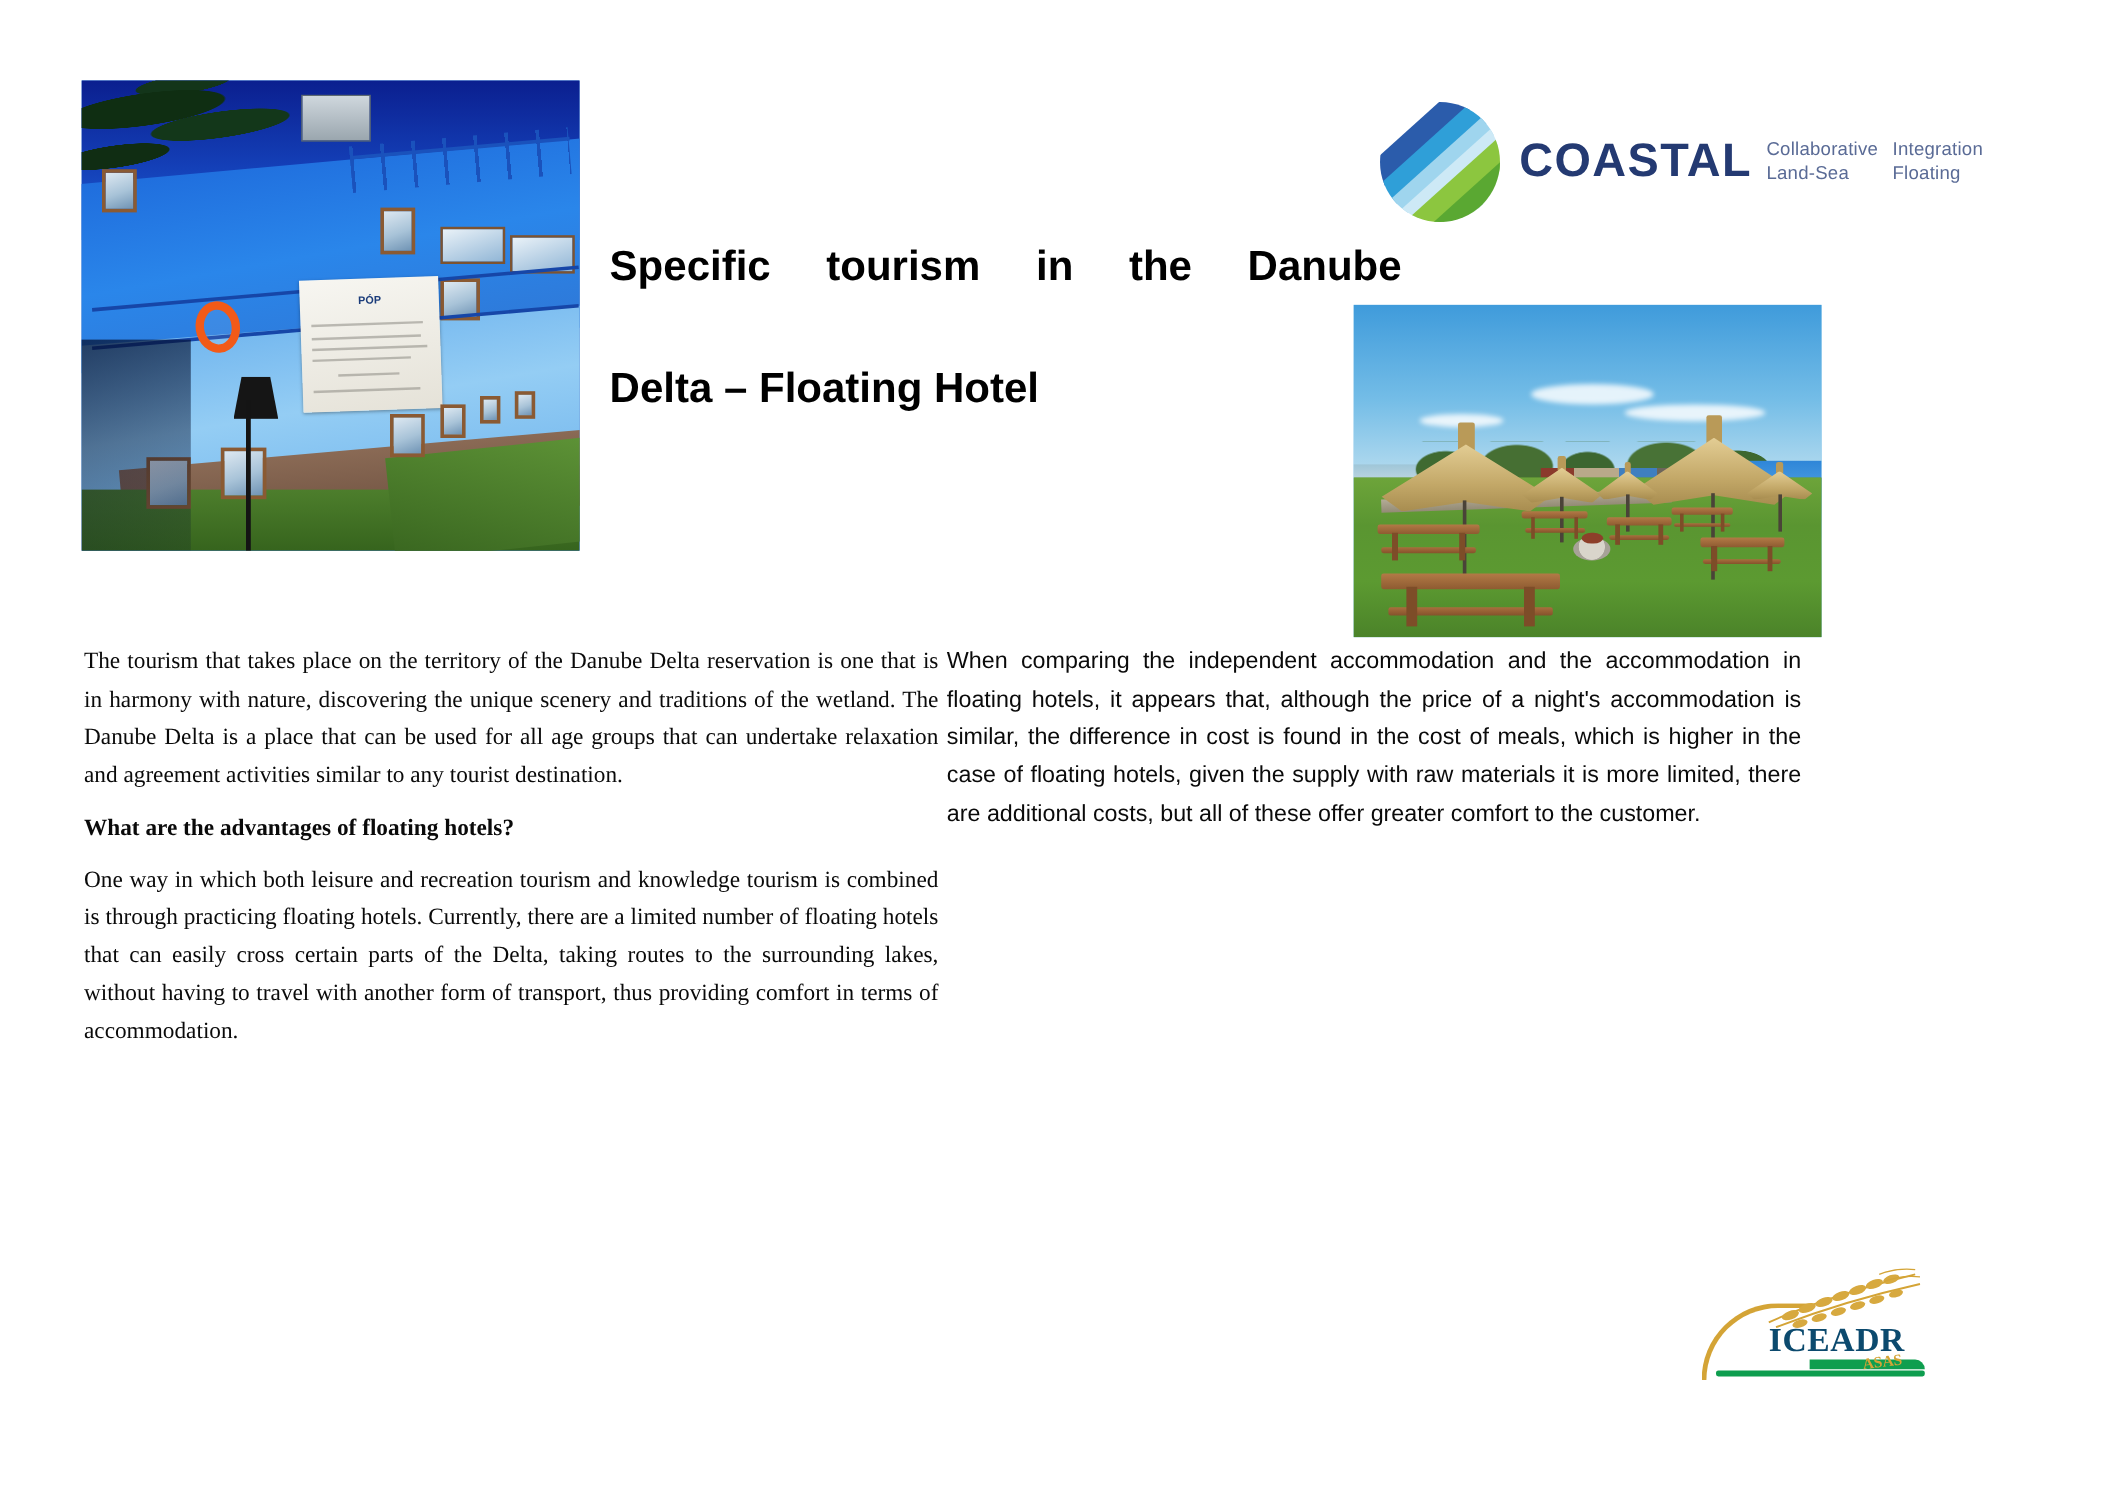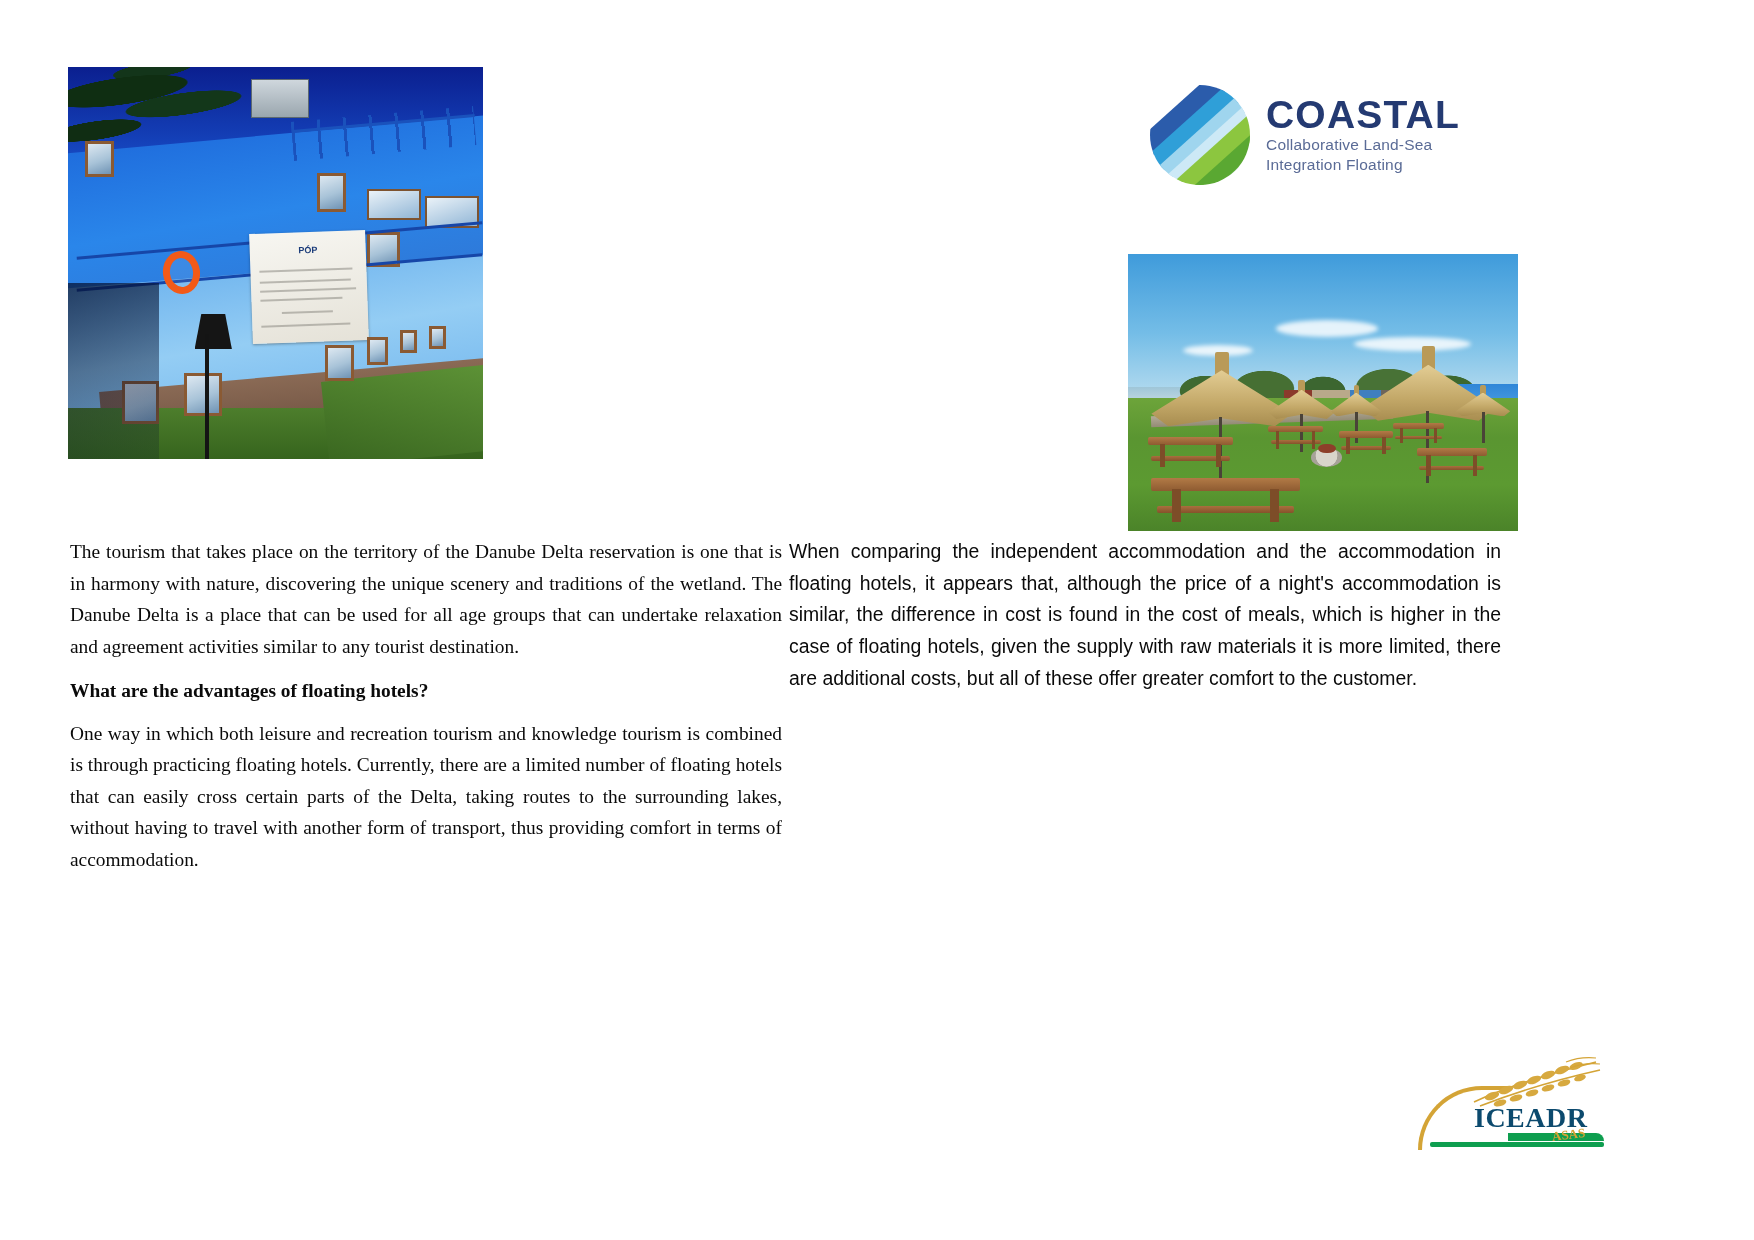--- a/index.html
+++ b/index.html
@@ -229,21 +229,21 @@
     position: relative; overflow: hidden;
     background: #ffffff;
   }
   .coastal-mark .band {
     position: absolute;
     width: 190%; height: 22px;
     left: -46%;
     transform: rotate(-42deg);
     transform-origin: center;
   }
-  .coastal-text { display: flex; flex-direction: column; justify-content: center; }
+  .coastal-text { display: flex; flex-direction: row; justify-content: center; gap: 12px; }
   .coastal-title {
     font-size: 39px; font-weight: bold; letter-spacing: 1.2px;
     color: #243a72; line-height: 1.02;
     font-family: "Liberation Sans", sans-serif;
   }
   .coastal-sub {
     font-size: 15.5px; color: #5a6b96; line-height: 1.28;
     letter-spacing: .2px;
     font-family: "Liberation Sans", sans-serif;
   }
@@ -384,20 +384,24 @@
       <div class="band" style="top:100px;background:#5aa832;"></div>
       <div class="band" style="top:122px;background:#2e9e5b;"></div>
     </div>
     <div class="coastal-text">
       <div class="coastal-title">COASTAL</div>
       <div class="coastal-sub">Collaborative Land-Sea</div>
       <div class="coastal-sub">Integration Floating</div>
     </div>
   </div>
 
+  <h1 class="doc-title">
+    <span class="l1">Specific   tourism  in  the  Danube</span>
+    <span class="l2">Delta – Floating Hotel</span>
+  </h1>
 
   <div class="photo-right">
     <div class="pr-sky"></div>
     <div class="pr-cloud" style="left:38%;top:24%;width:26%;height:6%;"></div>
     <div class="pr-cloud" style="left:58%;top:30%;width:30%;height:5%;"></div>
     <div class="pr-cloud" style="left:14%;top:33%;width:18%;height:4%;"></div>
     <div class="pr-water"></div>
     <div class="pr-treeline"></div>
     <div class="pr-buildings"></div>
     <div class="pr-boat">

